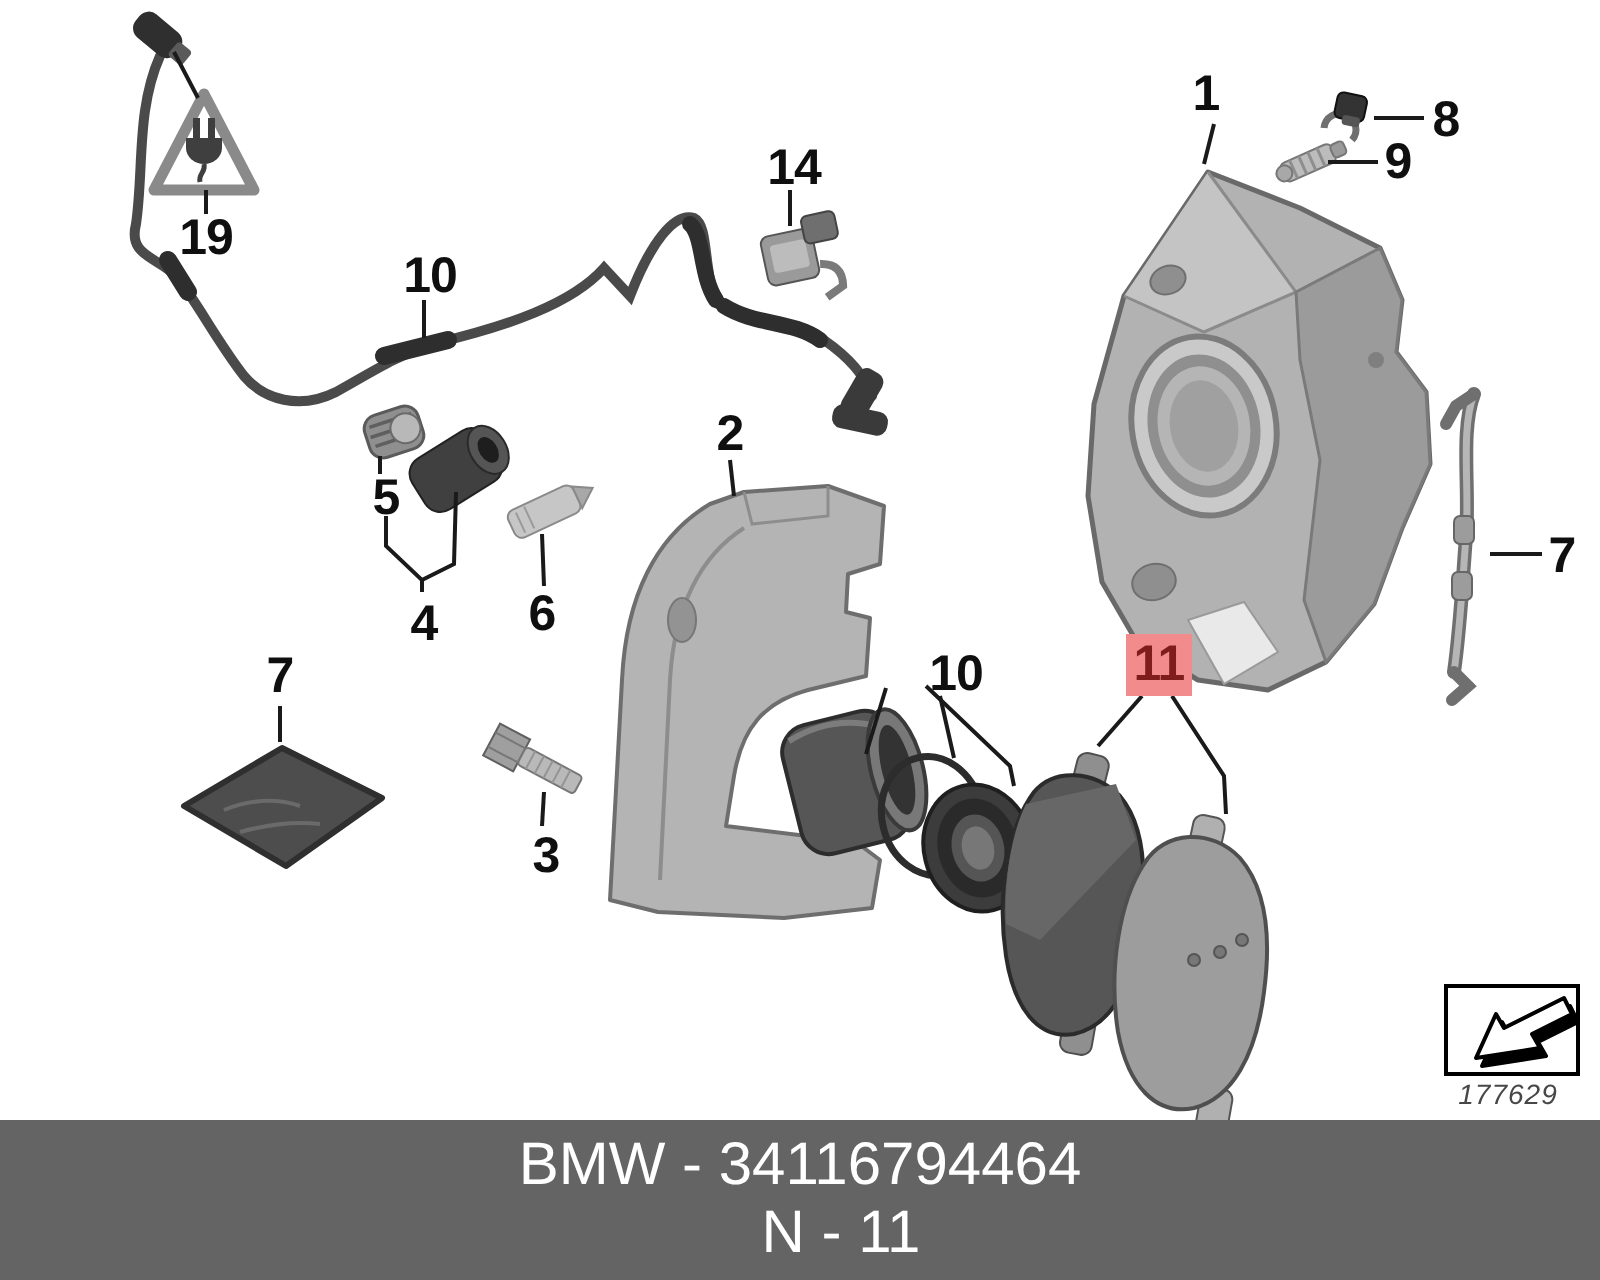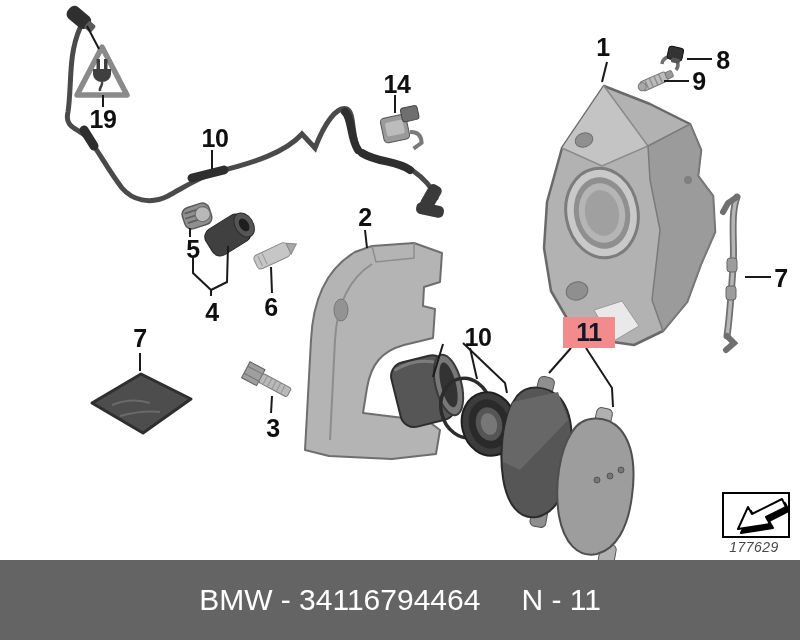--- a/index.html
+++ b/index.html
@@ -2,27 +2,27 @@
 <html><head>
 <meta charset="utf-8">
 <style>
   html,body{margin:0;padding:0;}
   .stage{position:relative;width:800px;height:640px;background:#ffffff;overflow:hidden;
          font-family:"Liberation Sans",sans-serif;}
   .canvas{position:absolute;left:0;top:0;width:800px;height:560px;}
   .canvas svg{position:absolute;left:0;top:0;}
   .callout{position:absolute;font-weight:bold;font-size:25px;color:#0f0f0f;
            text-align:center;height:28px;line-height:28px;letter-spacing:-0.5px;cursor:pointer;}
-  .callout.hl{background:#f28c8c;color:#0f172a;width:52px;height:31px;line-height:31px;}
+  .callout.hl{background:#f28c8c;color:#7f1d1d;width:33px;height:31px;line-height:31px;}
   .dirbox{position:absolute;left:722px;top:492px;width:68px;height:46px;border:2px solid #000;
           background:#fff;box-sizing:border-box;display:flex;align-items:center;justify-content:center;}
   .drawing-number{position:absolute;left:714px;top:539px;width:80px;text-align:center;
           font-size:14px;color:#474747;letter-spacing:0.5px;font-style:italic;}
   .footer{position:absolute;left:0;top:560px;width:800px;height:80px;background:#646464;
-          color:#ffffff;display:flex;align-items:center;justify-content:center;font-size:30px;}
+          color:#ffffff;display:flex;align-items:center;justify-content:center;font-size:30px;flex-direction:column;}
   .footer .ref{margin-left:41px;}
 </style>
 </head>
 <body>
 
 <div class="stage">
   <div class="canvas">
 
     <svg width="800" height="560" viewBox="0 0 800 560">
 

